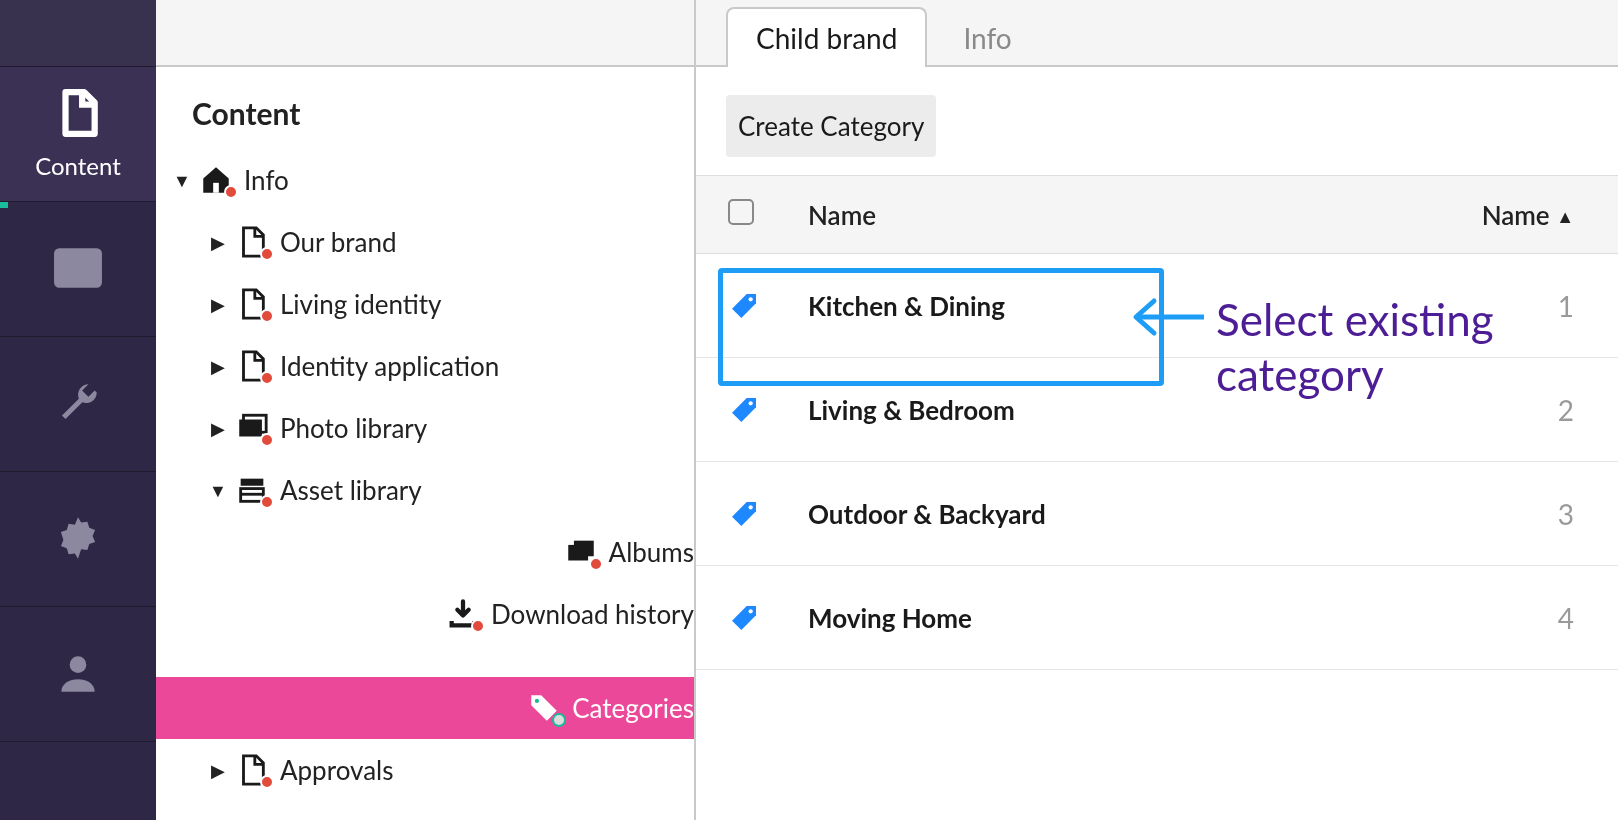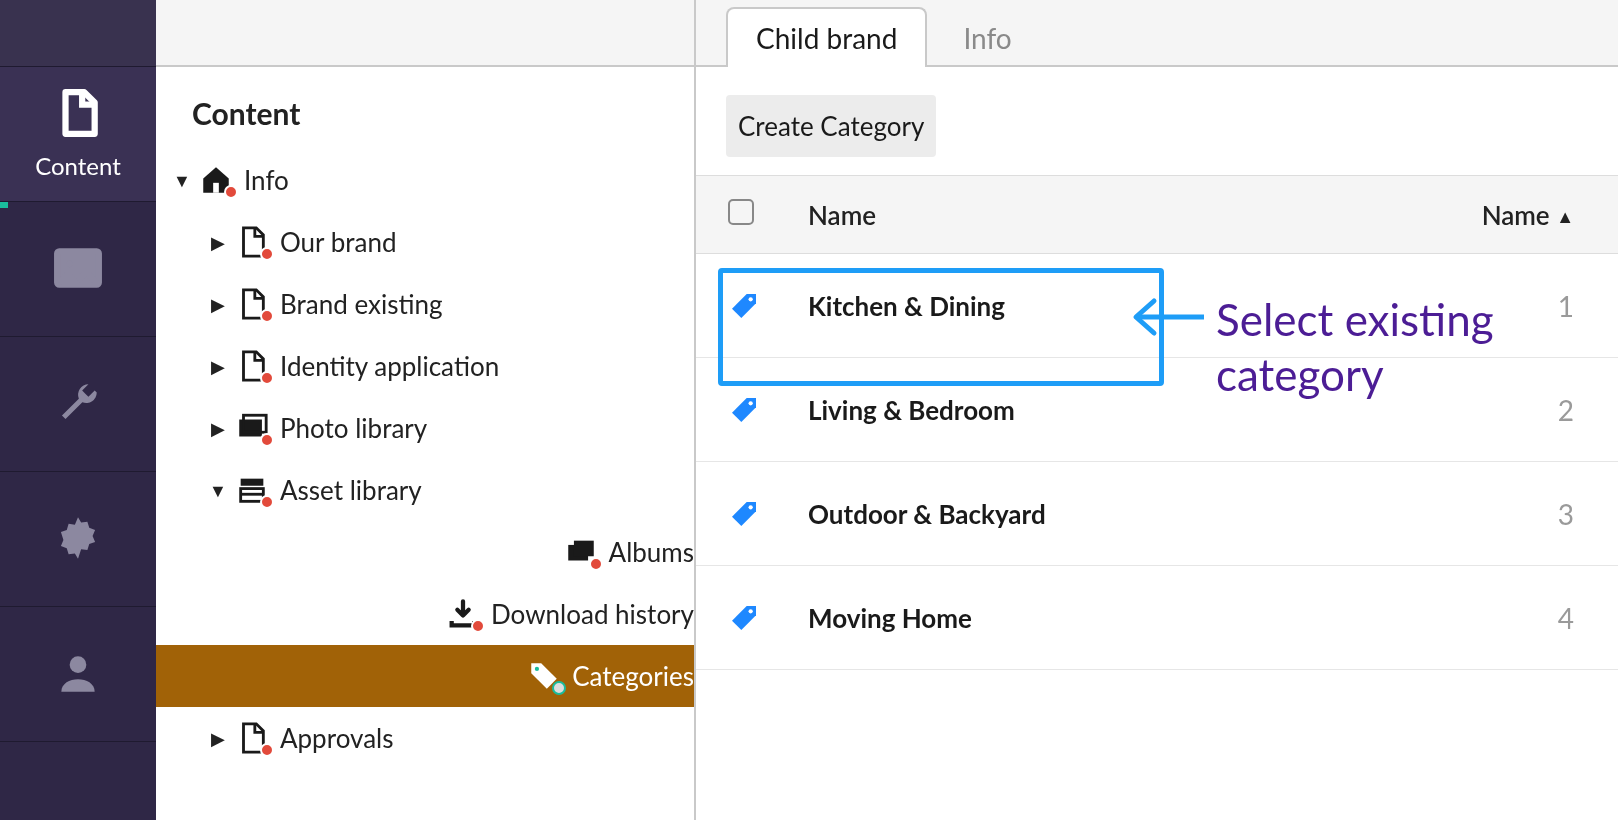--- a/index.html
+++ b/index.html
@@ -15,21 +15,21 @@
   .rail .item svg { width:50px; height:50px; fill:none; stroke:#fff; stroke-width:3; }
   .rail .item.dim svg { stroke:#8c88a0; fill:#8c88a0; }
   .rail .item .label { font-size:24px; color:#fff; }
 
   
   .treepanel { position:absolute; left:156px; top:0; bottom:0; width:540px; border-right:2px solid #c9c9c9; background:#fff; }
   .treepanel .topstrip { height:67px; background:rgba(128,128,128,0.08); border-bottom:2px solid #c9c9c9; }
   .treepanel h2 { font-size:30px; font-weight:700; margin:0; padding:28px 0 18px 36px; color:#222; }
   .tree { font-size:26px; color:#222; }
   .tree .row { display:flex; align-items:center; height:62px; padding-left:12px; cursor:pointer; white-space:nowrap; }
-  .tree .row.selected { background:#a16207; color:#fff; }
+  .tree .row.selected { background:#ec4899; color:#fff;margin-top:32px; }
   .tree .row .caret { width:28px; text-align:center; font-size:18px; color:#222; }
   .tree .row.selected .caret { color:#fff; }
   .tree .row .caret.blank { visibility:hidden; }
   .tree .row .ic { width:40px; display:inline-flex; align-items:center; justify-content:center; margin-right:8px; position:relative; }
   .tree .row .ic svg { width:34px; height:34px; }
   .tree .row .badge-minus { position:absolute; right:-2px; bottom:-2px; width:14px; height:14px; border-radius:50%; background:#E24A3B; border:2px solid #fff; }
   .tree .row.selected .badge-minus { border-color:#1ABC9C; background:#ddd; }
   .tree .row .txt { }
   .lvl0 { padding-left:12px !important; }
   .lvl1 { padding-left:48px !important; }
@@ -145,21 +145,21 @@
       </div>
       <div class="row lvl1">
         <span class="caret">▶</span>
         <span class="ic">
           <svg viewBox="0 0 24 24">
             <path d="M6 2h9l5 5v15H6z" fill="none" stroke="#1a1a1a" stroke-width="2"></path>
             <path d="M14 2v6h6" fill="none" stroke="#1a1a1a" stroke-width="2"></path>
           </svg>
           <span class="badge-minus"></span>
         </span>
-        <span class="txt">Brand existing</span>
+        <span class="txt">Living identity</span>
       </div>
       <div class="row lvl1">
         <span class="caret">▶</span>
         <span class="ic">
           <svg viewBox="0 0 24 24">
             <path d="M6 2h9l5 5v15H6z" fill="none" stroke="#1a1a1a" stroke-width="2"></path>
             <path d="M14 2v6h6" fill="none" stroke="#1a1a1a" stroke-width="2"></path>
           </svg>
           <span class="badge-minus"></span>
         </span>

